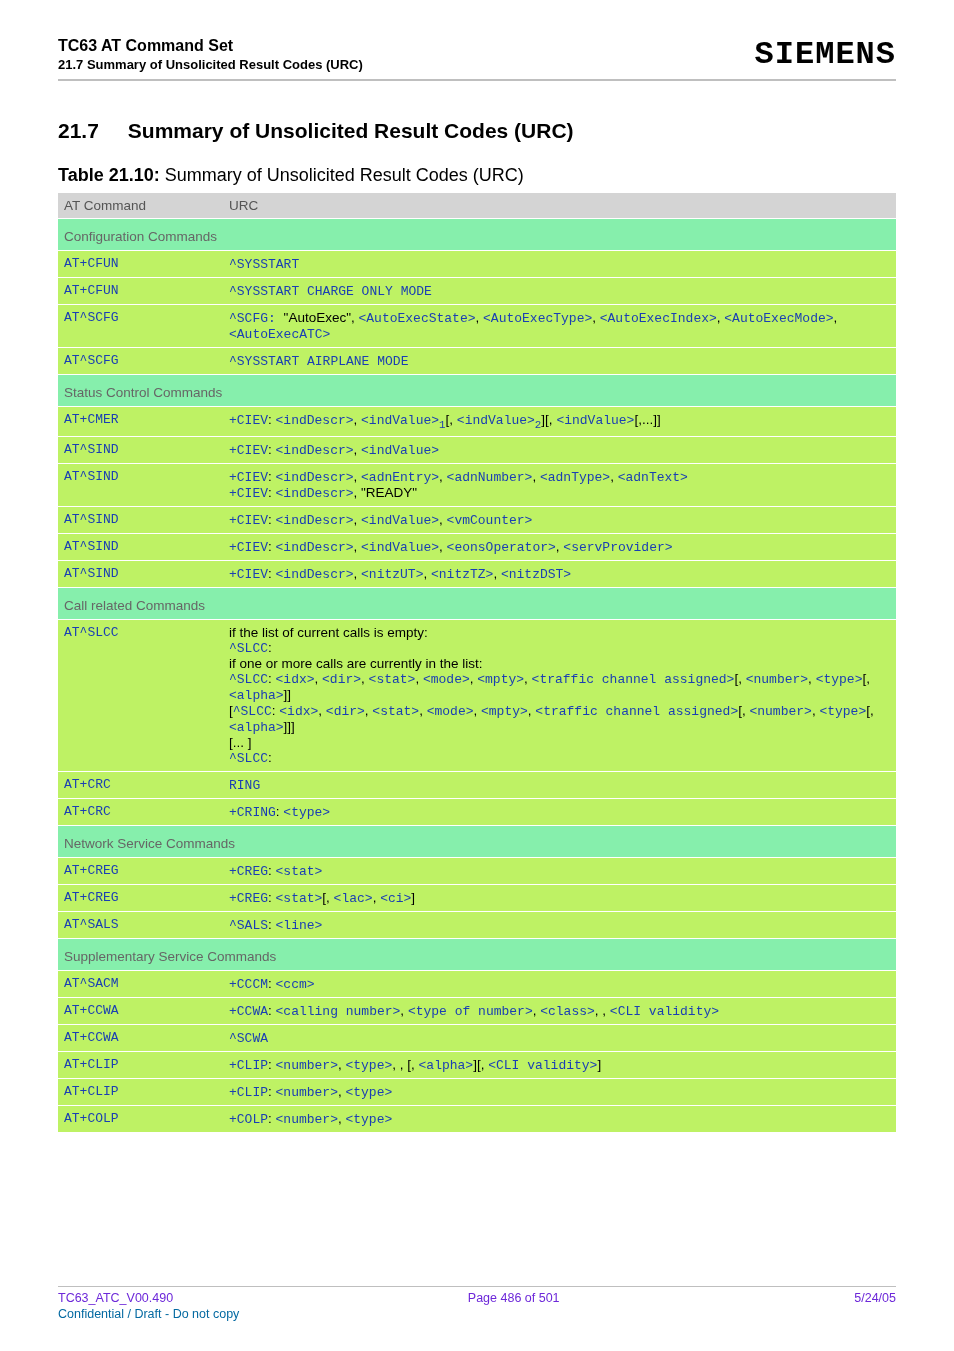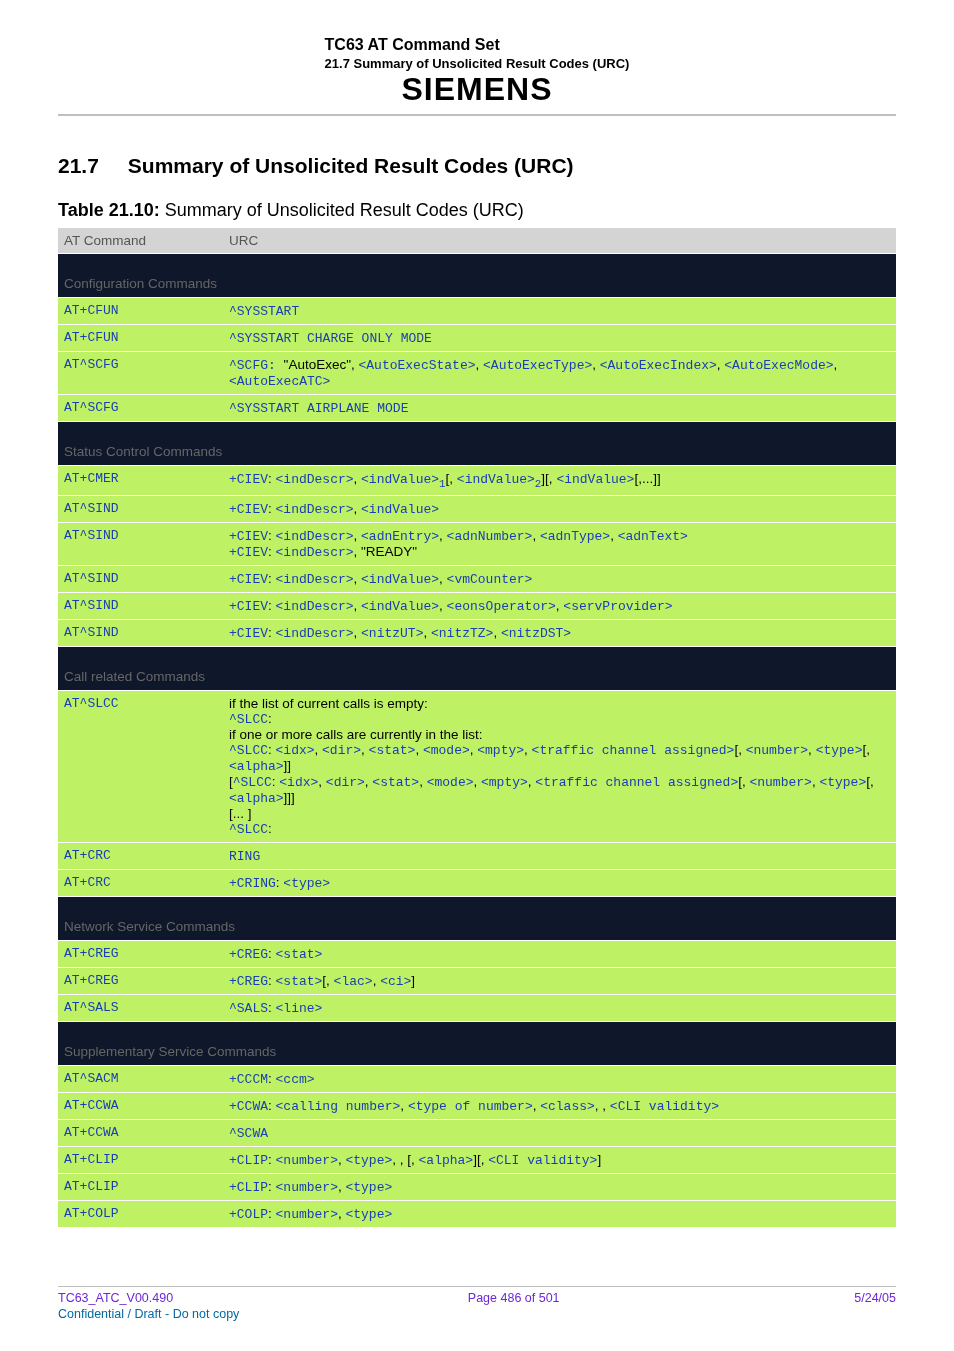--- a/index.html
+++ b/index.html
@@ -12,41 +12,40 @@
     background: #fff;
     padding: 36px 58px 30px 58px;
     display: flex;
     flex-direction: column;
   }
   .header-row {
     display: flex;
     justify-content: space-between;
     align-items: center;
     padding-bottom: 6px;
-    flex-direction: column;
   }
   .header-left .doc-title { font-weight: bold; font-size: 16px; }
   .header-left .doc-subtitle { font-weight: bold; font-size: 13px; margin-top: 2px; }
   .siemens {
     font-weight: 900;
     font-size: 32px;
     letter-spacing: 1px;
-    font-family: Liberation Sans, sans-serif;
+    font-family: Liberation Mono, monospace;
   }
   .hr-top { border: none; border-top: 2px solid #bfbfbf; margin: 0 0 28px 0; }
   h2.section-heading { font-size: 21px; font-weight: bold; margin: 10px 0 22px 0; }
   .section-num { display: inline-block; min-width: 64px; }
   .table-caption { font-size: 18px; margin: 0 0 6px 0; }
   .table-caption b { font-weight: bold; }
 
   .urc-table { width: 100%; font-size: 13.5px; border-collapse: collapse; }
   .urc-table td { padding: 5px 8px 5px 6px; vertical-align: top; border-top: 1px solid #fff; }
   .urc-table td.col-cmd { width: 165px; }
   .urc-table tr.head-row td { background: #d4d4d4; color: #555; }
-  .urc-table tr.group-row td { background: #0f172a; color: #666; padding-top: 22px; padding-bottom: 6px; }
+  .urc-table tr.group-row td { background: #86efac; color: #666; padding-top: 10px; padding-bottom: 6px; }
   .urc-table tr.data-row td { background: #bef264; }
 
   .mono { font-family: "Courier New", Courier, monospace; font-size: 13px; color: #1a3fb3; }
   .plain { font-family: Arial, Helvetica, sans-serif; color: #000; }
 
   .footer-wrap { margin-top: auto; }
   .hr-bot { border: none; border-top: 1px solid #bfbfbf; margin: 22px 0 4px 0; }
   .footer-row {
     display: flex; justify-content: space-between;
     font-size: 12.5px; color: #6d28d9;

